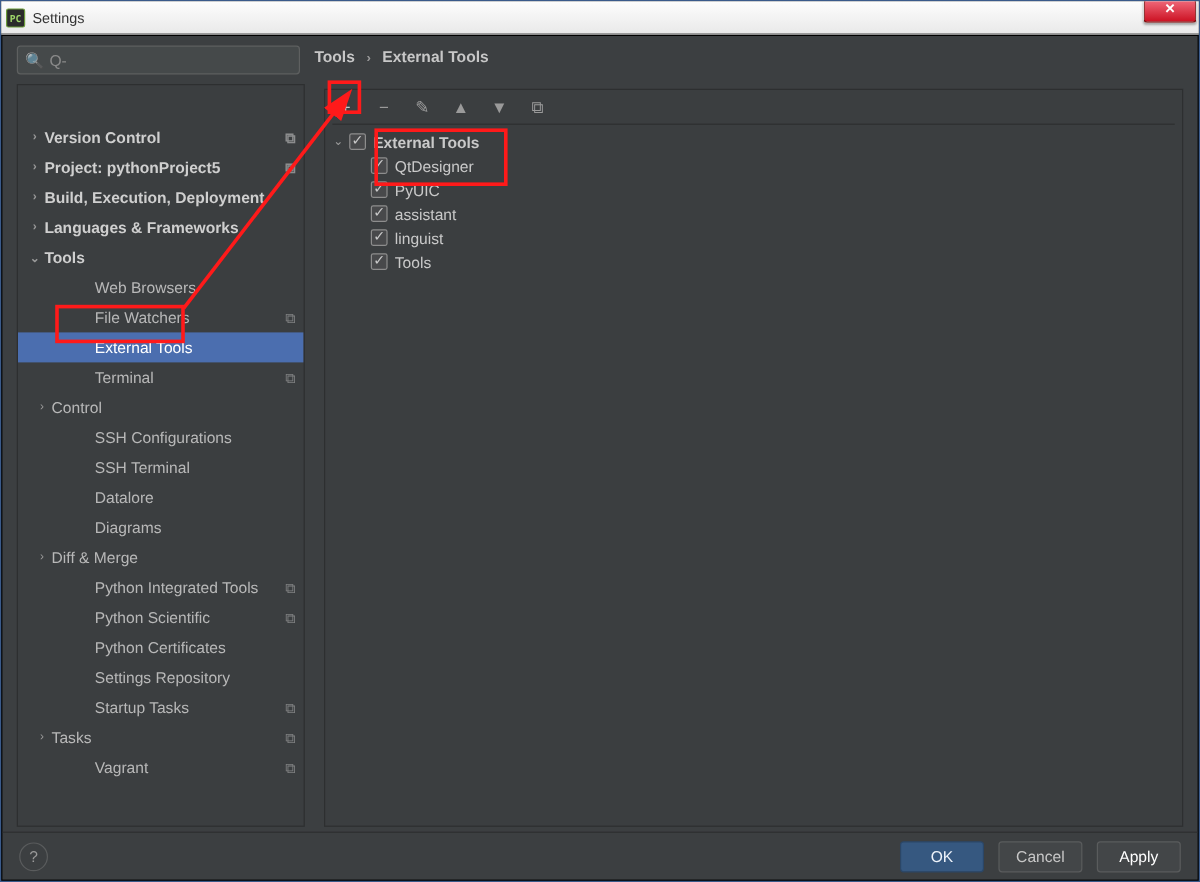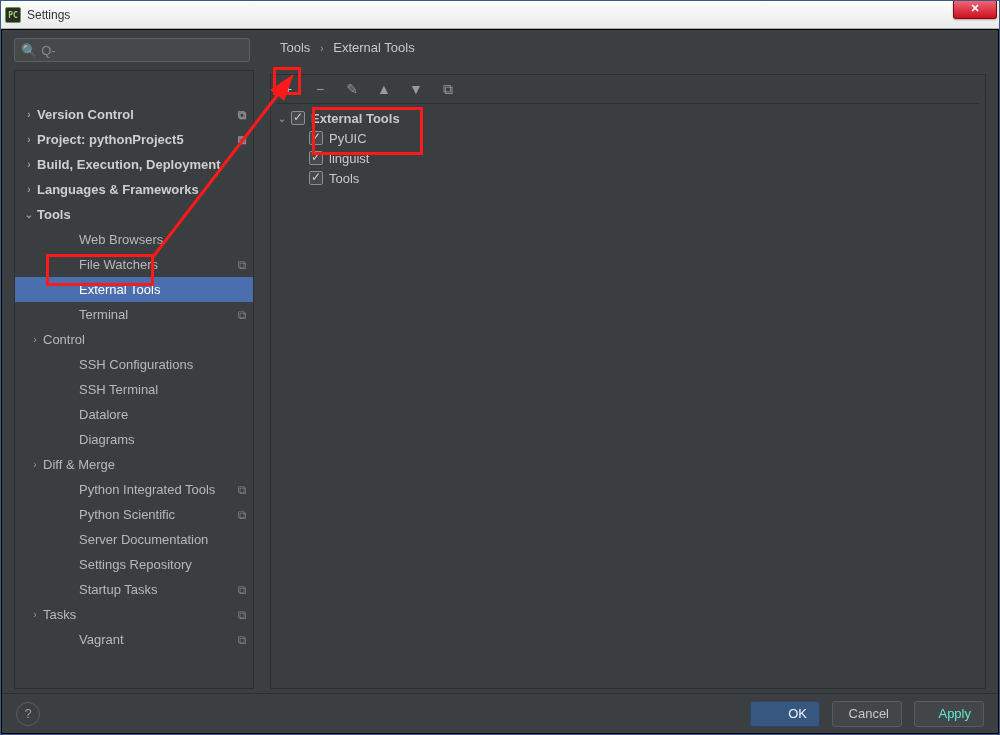--- a/index.html
+++ b/index.html
@@ -13,21 +13,21 @@
   .titlebar .closebtn{position:absolute;right:2px;top:0;width:44px;height:18px;background:linear-gradient(#e67,#c12);border:1px solid #7a0b0b;border-top:none;border-radius:0 0 3px 3px;color:#fff;text-align:center;font-weight:bold;line-height:14px;font-size:11px;box-shadow:0 1px 2px rgba(0,0,0,.3)}
 
   .client{position:absolute;left:1px;right:1px;top:29px;bottom:1px;background:#3c3f41}
 
   
   .searchrow{position:absolute;left:12px;top:8px;height:24px}
   .searchbox{width:236px;height:24px;background:#45494a;border:1px solid #5e6060;border-radius:3px;display:flex;align-items:center;padding:0 6px;color:#8a8a8a}
   .searchbox .mag{margin-right:4px;opacity:.7}
 
   
-  .crumb{position:absolute;left:278px;top:10px;color:#c7c7c7;font-weight:400}
+  .crumb{position:absolute;left:260px;top:10px;color:#c7c7c7;font-weight:700}
   .crumb .sep{margin:0 6px;font-size:11px;color:#9a9a9a}
 
   
   .leftpanel{position:absolute;left:12px;top:40px;width:240px;bottom:44px;background:#3b3e40;border:1px solid #2d2f30;overflow:hidden}
   .tree{padding-top:6px}
   .tree .item{display:flex;align-items:center;height:25px;padding-left:8px;cursor:pointer;color:#b8b8b8}
   .tree .item .caret{width:12px;text-align:center;font-size:10px;color:#9a9a9a;margin-right:2px}
   .tree .item .label{flex:1;white-space:nowrap}
   .tree .item .tag{width:22px;text-align:center;opacity:.55;font-size:12px}
   .tree .item.top{font-weight:600;color:#cfcfcf}
@@ -46,23 +46,23 @@
   .erow .exp{width:14px;text-align:center;font-size:10px;color:#9a9a9a;margin-right:2px}
   .erow .cb{width:14px;height:14px;border:1px solid #8d8d8d;border-radius:2px;margin-right:6px;position:relative;background:#48494b}
   .erow .cb::after{content:"✓";position:absolute;left:1px;top:-2px;font-size:12px;color:#c9c9c9}
   .erow .txt{font-size:13px}
   .erow.root .txt{font-weight:600}
   .erow.child{padding-left:34px}
 
   
   .bottombar{position:absolute;left:0;right:0;bottom:0;height:40px;display:flex;align-items:center;justify-content:flex-end;padding:0 14px;gap:12px;border-top:1px solid #2d2f30}
   .bottombar .help{position:absolute;left:14px;width:24px;height:24px;border:1px solid #5a5c5d;border-radius:12px;text-align:center;line-height:22px;color:#9a9a9a;background:#3c3f41}
-  .btn{min-width:70px;height:26px;border:1px solid #5a5c5d;border-radius:3px;text-align:right;line-height:24px;color:#c7c7c7;background:#434648;padding:0 12px}
+  .btn{min-width:70px;height:26px;border:1px solid #5a5c5d;border-radius:3px;text-align:center;line-height:24px;color:#c7c7c7;background:#434648;padding:0 12px}
   .btn.primary{background:#365880;border-color:#2b4666;color:#eef3fa}
-  .btn.disabled{color:#5eead4}
+  .btn.disabled{color:#ffffff}
   .redbox{position:absolute;border:3px solid #ff1a1a;pointer-events:none}
   .arrow{position:absolute;pointer-events:none}
 </style>
 </head>
 <body>
 
 <div class="window">
   <div class="titlebar">
     <div class="appicon">PC</div>
     <div class="title">Settings</div>
@@ -171,21 +171,21 @@
             <span class="label">Python Integrated Tools</span>
             <span class="tag">⧉</span>
           </div>
           <div class="item lvl2">
             <span class="caret"></span>
             <span class="label">Python Scientific</span>
             <span class="tag">⧉</span>
           </div>
           <div class="item lvl2">
             <span class="caret"></span>
-            <span class="label">Server Documentation</span>
+            <span class="label">Python Certificates</span>
             <span class="tag"></span>
           </div>
           <div class="item lvl2">
             <span class="caret"></span>
             <span class="label">Settings Repository</span>
             <span class="tag"></span>
           </div>
           <div class="item lvl2">
             <span class="caret"></span>
             <span class="label">Startup Tasks</span>
@@ -215,21 +215,29 @@
       </div>
       <div class="toolhr"></div>
       <div class="etree" id="etree">
           <div class="erow root">
             <span class="exp">⌄</span>
             <span class="cb"></span>
             <span class="txt">External Tools</span>
           </div>
           <div class="erow child">
             <span class="cb"></span>
+            <span class="txt">QtDesigner</span>
+          </div>
+          <div class="erow child">
+            <span class="cb"></span>
             <span class="txt">PyUIC</span>
+          </div>
+          <div class="erow child">
+            <span class="cb"></span>
+            <span class="txt">assistant</span>
           </div>
           <div class="erow child">
             <span class="cb"></span>
             <span class="txt">linguist</span>
           </div>
           <div class="erow child">
             <span class="cb"></span>
             <span class="txt">Tools</span>
           </div>
         </div>

